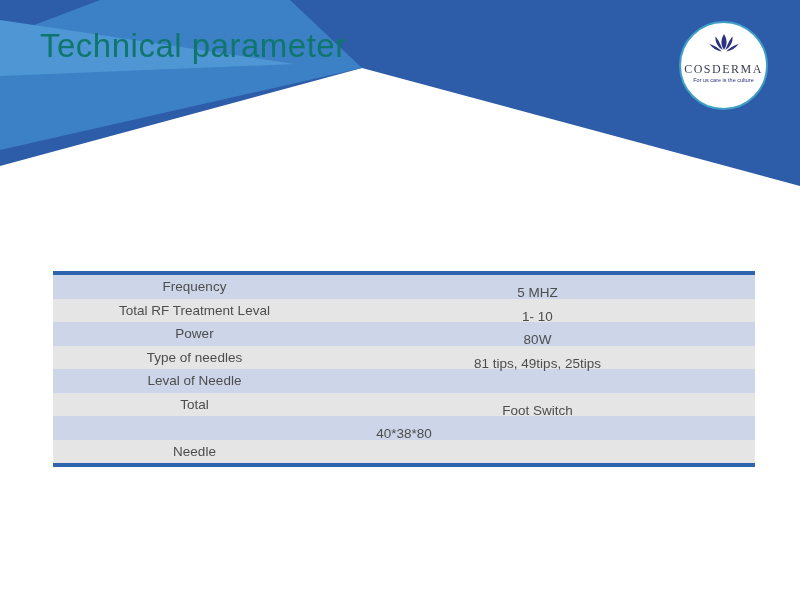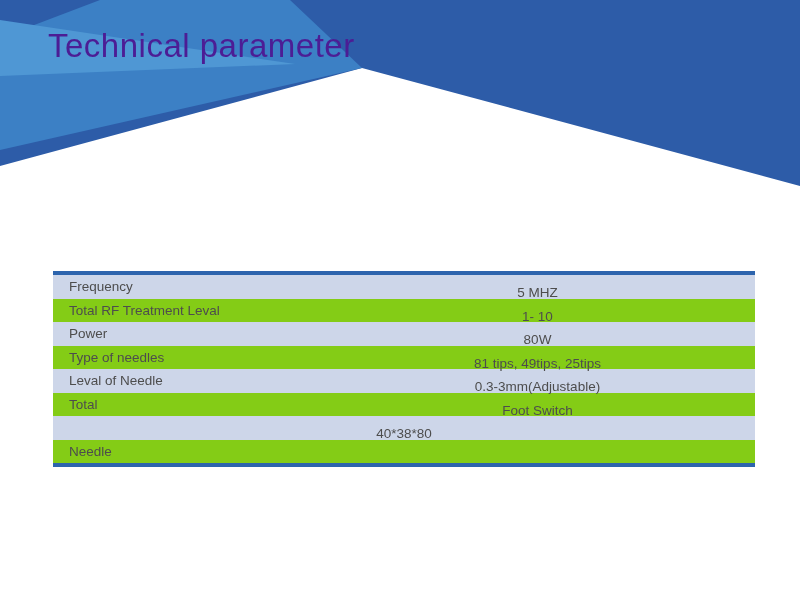--- a/index.html
+++ b/index.html
@@ -2,22 +2,22 @@
 <html><head>
 <meta charset="utf-8">
 <style>
   html,body { margin:0; padding:0; background:#ffffff; }
   .slide {
     position:relative; width:800px; height:589px; overflow:hidden;
     background:#ffffff; font-family:"Liberation Sans", sans-serif;
   }
   .header-svg { position:absolute; top:0; left:0; display:block; }
   .slide-title {
-    position:absolute; left:48px; top:27px; margin:0;
-    font-size:33px; font-weight:400; color:#4c1d95; letter-spacing:0.5px;
+    position:absolute; left:40px; top:27px; margin:0;
+    font-size:33px; font-weight:400; color:#0f766e; letter-spacing:0.5px;
     font-family:"Liberation Sans", sans-serif;
   }
   .logo-badge {
     position:absolute; left:679px; top:21px; width:89px; height:89px;
     background:#ffffff; border:2px solid #3e9ec6; border-radius:50%;
     box-sizing:border-box; text-align:center;
   }
   .lotus { margin-top:9px; }
   .brand-name {
     font-family:"Liberation Serif", serif; font-size:12px; letter-spacing:1.5px;
@@ -25,39 +25,52 @@
   }
   .brand-tagline {
     font-size:5.5px; color:#2b3280; line-height:1.2; margin-top:2px; white-space:nowrap;
   }
   .spec-table {
     position:absolute; left:53px; top:271px; width:702px;
     border-top:4px solid #2d64ad; border-bottom:4px solid #2d64ad;
   }
   .spec-row {
     display:flex; align-items:center; height:23.5px;
-    font-size:13.5px; color:#4d4d4d; background:#84cc16;
+    font-size:13.5px; color:#4d4d4d; background:#e5e5e5;
   }
   .spec-row.alt { background:#cdd6e9; }
-  .cell-label { width:267px; padding-left:16px; box-sizing:border-box; white-space:nowrap; }
+  .cell-label { width:267px; padding-left:16px; box-sizing:border-box; white-space:nowrap;text-align:center; }
   .cell-value { flex:1; text-align:center; white-space:nowrap;margin-top:12px; }
 </style>
 </head>
 <body>
 
 <div class="slide">
 
   <svg class="header-svg" width="800" height="250" viewBox="0 0 800 250" aria-hidden="true">
     <polygon points="0,0 800,0 800,186 362,68 0,166" fill="#2d5ca8"></polygon>
     <polygon points="100,0 290,0 362,68 0,150 0,38" fill="#3c80c5"></polygon>
     <polygon points="0,20 295,64 0,76" fill="#4f97d4"></polygon>
   </svg>
 
   <h1 class="slide-title">Technical parameter</h1>
 
+  <div class="logo-badge">
+    <svg class="lotus" width="34" height="26" viewBox="0 0 40 30" aria-hidden="true">
+      <g fill="#2b3280">
+        <path d="M20,2 C16.5,8 15.5,14 20,20.5 C24.5,14 23.5,8 20,2 Z"></path>
+        <path d="M10,5 C9.5,12 12.5,17 18.5,21 C15.5,13.5 13.5,9 10,5 Z"></path>
+        <path d="M30,5 C30.5,12 27.5,17 21.5,21 C24.5,13.5 26.5,9 30,5 Z"></path>
+        <path d="M3,14 C6.5,18.5 11,21.5 17.5,22.5 C11.5,17 7.5,15 3,14 Z"></path>
+        <path d="M37,14 C33.5,18.5 29,21.5 22.5,22.5 C28.5,17 32.5,15 37,14 Z"></path>
+      </g>
+    </svg>
+    <div class="brand-name">COSDERMA</div>
+    <div class="brand-tagline">For us care is the culture</div>
+  </div>
 
   <div class="spec-table">
 
       <div class="spec-row alt">
         <span class="cell-label">Frequency</span>
         <span class="cell-value">5 MHZ</span>
       </div>
 
       <div class="spec-row">
         <span class="cell-label">Total RF Treatment Leval</span>
@@ -69,21 +82,20 @@
         <span class="cell-value">80W</span>
       </div>
 
       <div class="spec-row">
         <span class="cell-label">Type of needles</span>
         <span class="cell-value">81 tips, 49tips, 25tips</span>
       </div>
 
       <div class="spec-row alt">
         <span class="cell-label">Leval of Needle</span>
-        <span class="cell-value">0.3-3mm(Adjustable)</span>
       </div>
 
       <div class="spec-row">
         <span class="cell-label">Total</span>
         <span class="cell-value">Foot Switch</span>
       </div>
 
       <div class="spec-row alt">
         <span class="cell-value">40*38*80</span>
       </div>

